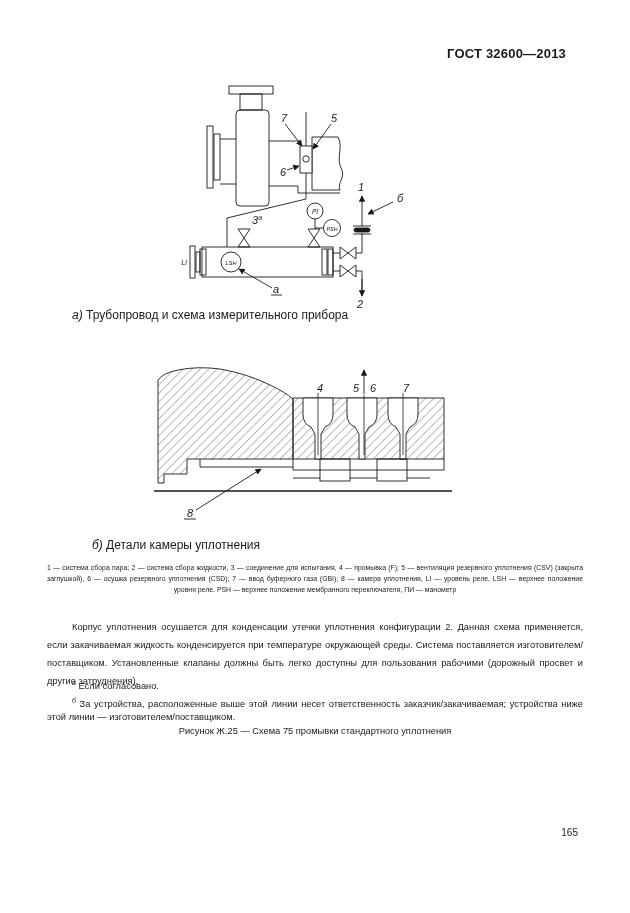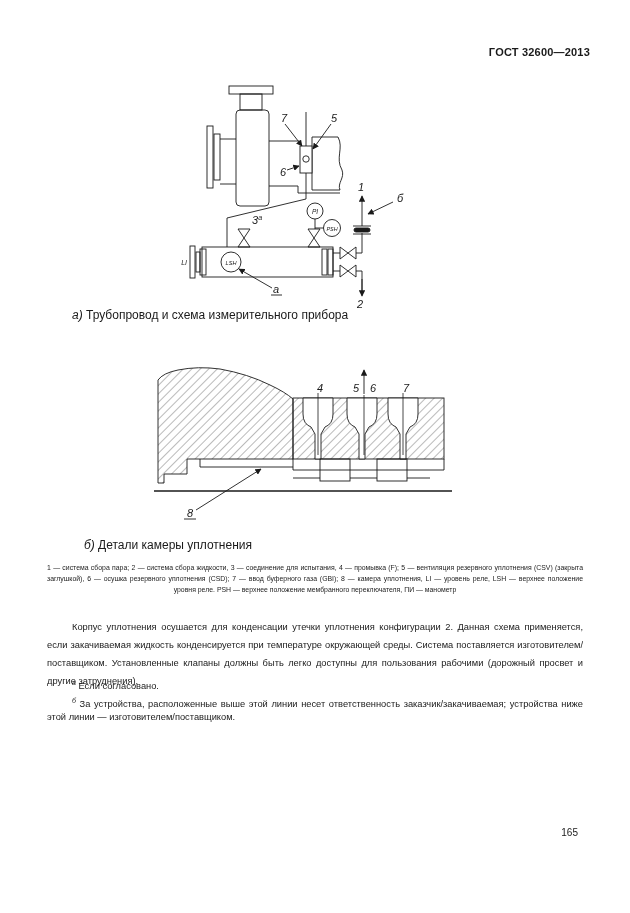--- a/index.html
+++ b/index.html
@@ -3,22 +3,22 @@
 <meta charset="utf-8">
 <style>
   html,body{margin:0;padding:0;background:#e8e8e8;}
   .page{
     position:relative;width:630px;height:913px;margin:0 auto;
     background:#ffffff;color:#1a1a1a;
     font-family:"Liberation Sans",sans-serif;
     overflow:hidden;
   }
   .hdr{
-    position:absolute;top:46px;right:40px;
-    font-size:11px;font-weight:bold;letter-spacing:.2px;
+    position:absolute;top:46px;right:64px;
+    font-size:13px;font-weight:bold;letter-spacing:.2px;
   }
   .fig-svg{position:absolute;}
   .cap{position:absolute;font-size:12px;}
   .cap .pfx{font-style:italic;}
   .legend{
     position:absolute;left:47px;top:563px;width:536px;
     font-size:6.9px;line-height:10.9px;
     text-align:justify;text-align-last:center;
     color:#222;
   }
@@ -163,30 +163,31 @@
       <path d="M196,510 L261,469" stroke-width="0.9" marker-end="url(#arr2)"></path>
       <path d="M184,519 H196"></path>
     </g>
     <text x="320" y="392" font-size="11" class="it" text-anchor="middle">4</text>
     <text x="356" y="392" font-size="11" class="it" text-anchor="middle">5</text>
     <text x="373" y="392" font-size="11" class="it" text-anchor="middle">6</text>
     <text x="406" y="392" font-size="11" class="it" text-anchor="middle">7</text>
     <text x="190" y="517" font-size="11" class="it" text-anchor="middle">8</text>
   </svg>
 
-  <div class="cap" style="left:84px;top:538px;text-align:right;">
+  <div class="cap" style="left:92px;top:538px;text-align:right;">
     <span class="pfx">б)</span>
     <span>Детали камеры уплотнения</span>
   </div>
 
   <div class="legend">1 — система сбора пара; 2 — система сбора жидкости, 3 — соединение для испытания, 4 — промывка (F); 5 — вентиляция резервного уплотнения (CSV) (закрыта заглушкой), 6 — осушка резервного уплотнения (CSD); 7 — ввод буферного газа (GBI); 8 — камера уплотнения, LI — уровень реле, LSH — верхнее положение уровня реле. PSH — верхнее положение мембранного переключателя, ПИ — манометр</div>
 
   <div class="body-par">Корпус уплотнения осушается для конденсации утечки уплотнения конфигурации 2. Данная схема применяется, если закачиваемая жидкость конденсируется при температуре окружающей среды. Система поставляется изготовителем/поставщиком. Установленные клапаны должны быть легко доступны для пользования рабочими (дорожный просвет и другие затруднения).</div>
 
   <div class="footnotes">
     <p><sup>а</sup><span> Если согласовано.</span></p>
     <p><sup>б</sup><span> За устройства, расположенные выше этой линии несет ответственность заказчик/закачиваемая; устройства ниже этой линии — изготовителем/поставщиком.</span></p>
   </div>
 
+  <div class="figcap">Рисунок Ж.25 — Схема 75 промывки стандартного уплотнения</div>
 
   <div class="pageno">165</div>
 
 </div>
 
 </body></html>

